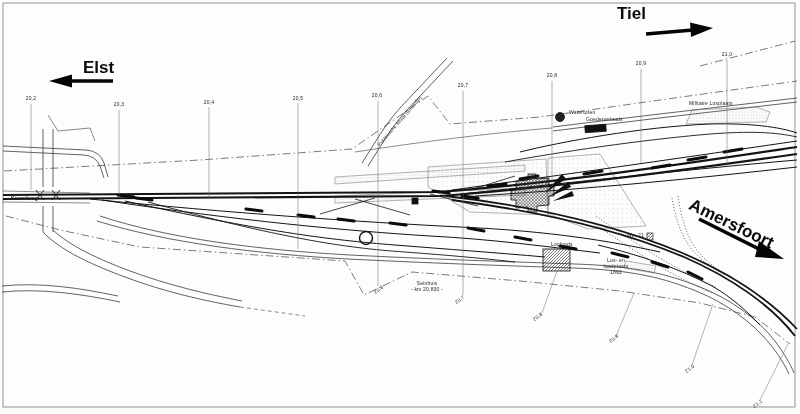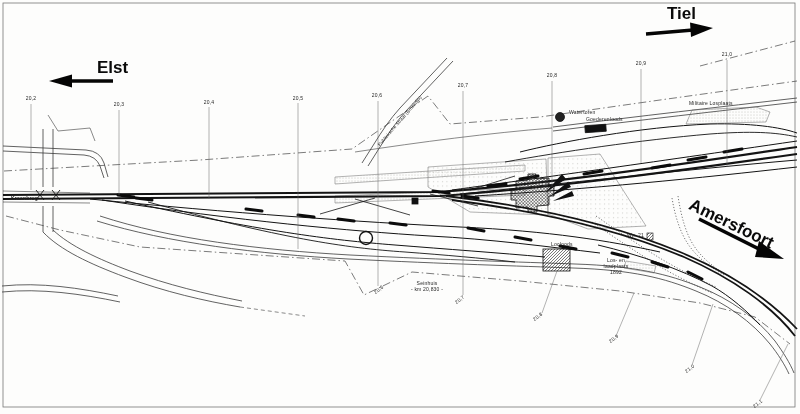--- a/index.html
+++ b/index.html
@@ -172,22 +172,22 @@
       <line x1="646" y1="34" x2="693" y2="30" stroke-width="3.6"></line>
       <polygon points="690,22.5 713,28 691,37" stroke="none"></polygon>
     </g>
     <g>
       <line x1="699" y1="219" x2="765" y2="252" stroke-width="3.6"></line>
       <polygon points="759,241 784,259 755,257" stroke="none"></polygon>
     </g>
   </g>
 </svg>
 
-<div class="dir" style="left:97px;top:59px;">Elst</div>
-<div class="dir" style="left:667px;top:5px;text-align:right;">Tiel</div>
+<div class="dir" style="left:83px;top:59px;">Elst</div>
+<div class="dir" style="left:617px;top:5px;text-align:right;">Tiel</div>
 <div class="dir dir-amersfoort" style="left:694px;top:196px;">Amersfoort</div>
 
 <div class="lbl km" style="left:31px;top:96px;">20,2</div>
 <div class="lbl km" style="left:119px;top:102px;">20,3</div>
 <div class="lbl km" style="left:209px;top:100px;">20,4</div>
 <div class="lbl km" style="left:298px;top:96px;">20,5</div>
 <div class="lbl km" style="left:377px;top:93px;">20,6</div>
 <div class="lbl km" style="left:463px;top:83px;">20,7</div>
 <div class="lbl km" style="left:552px;top:73px;">20,8</div>
 <div class="lbl km" style="left:641px;top:61px;">20,9</div>

